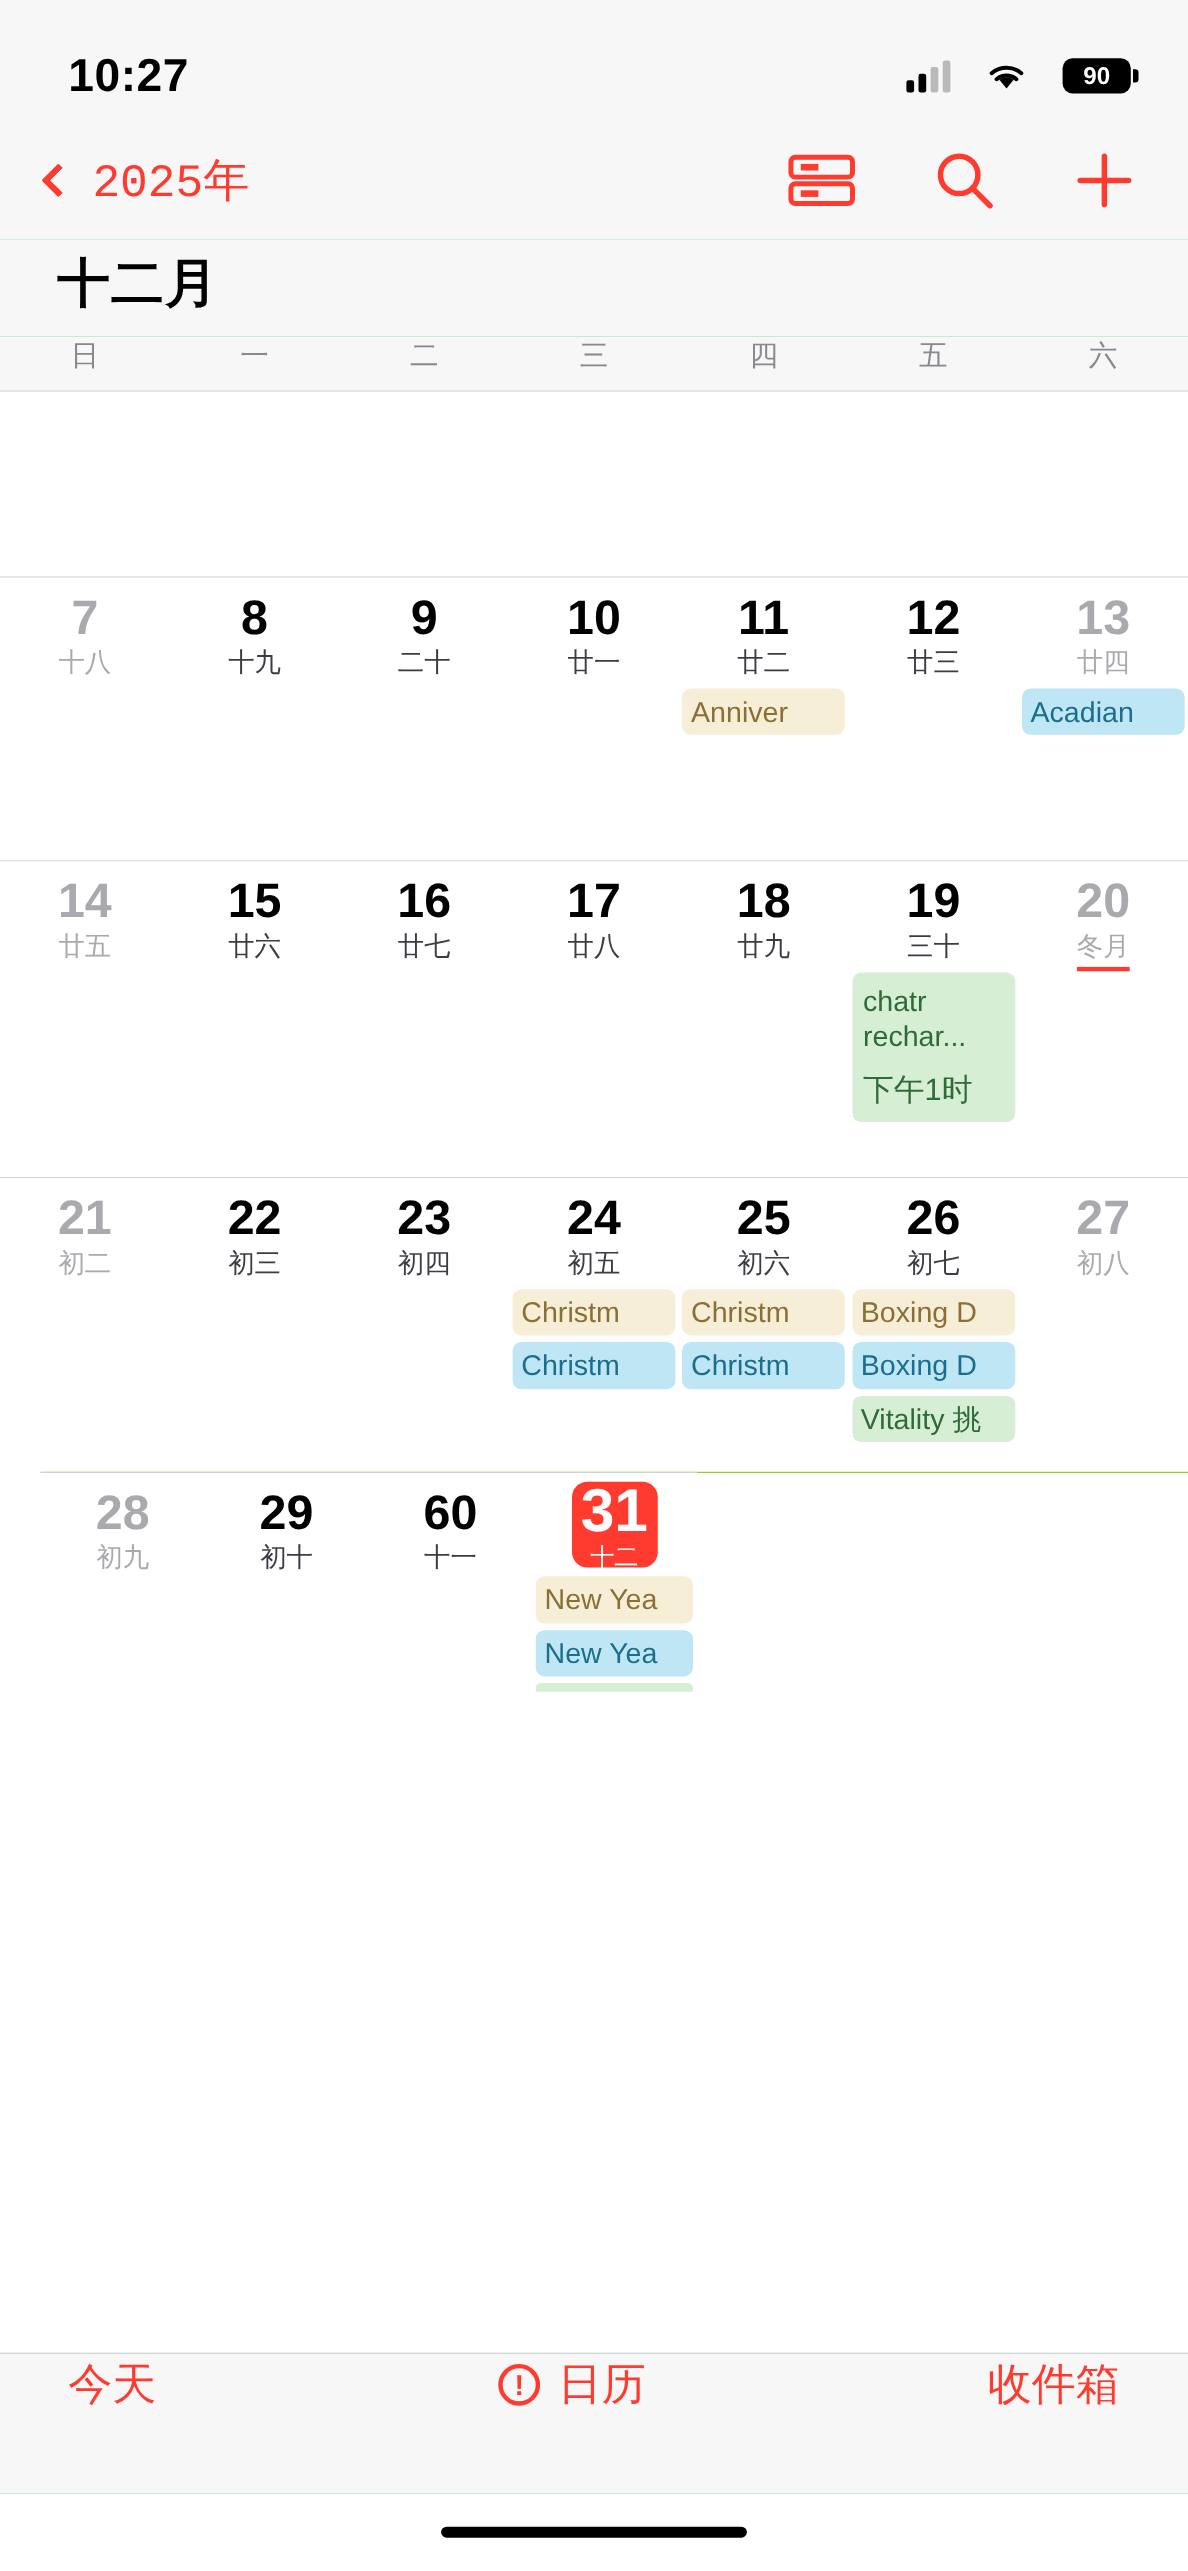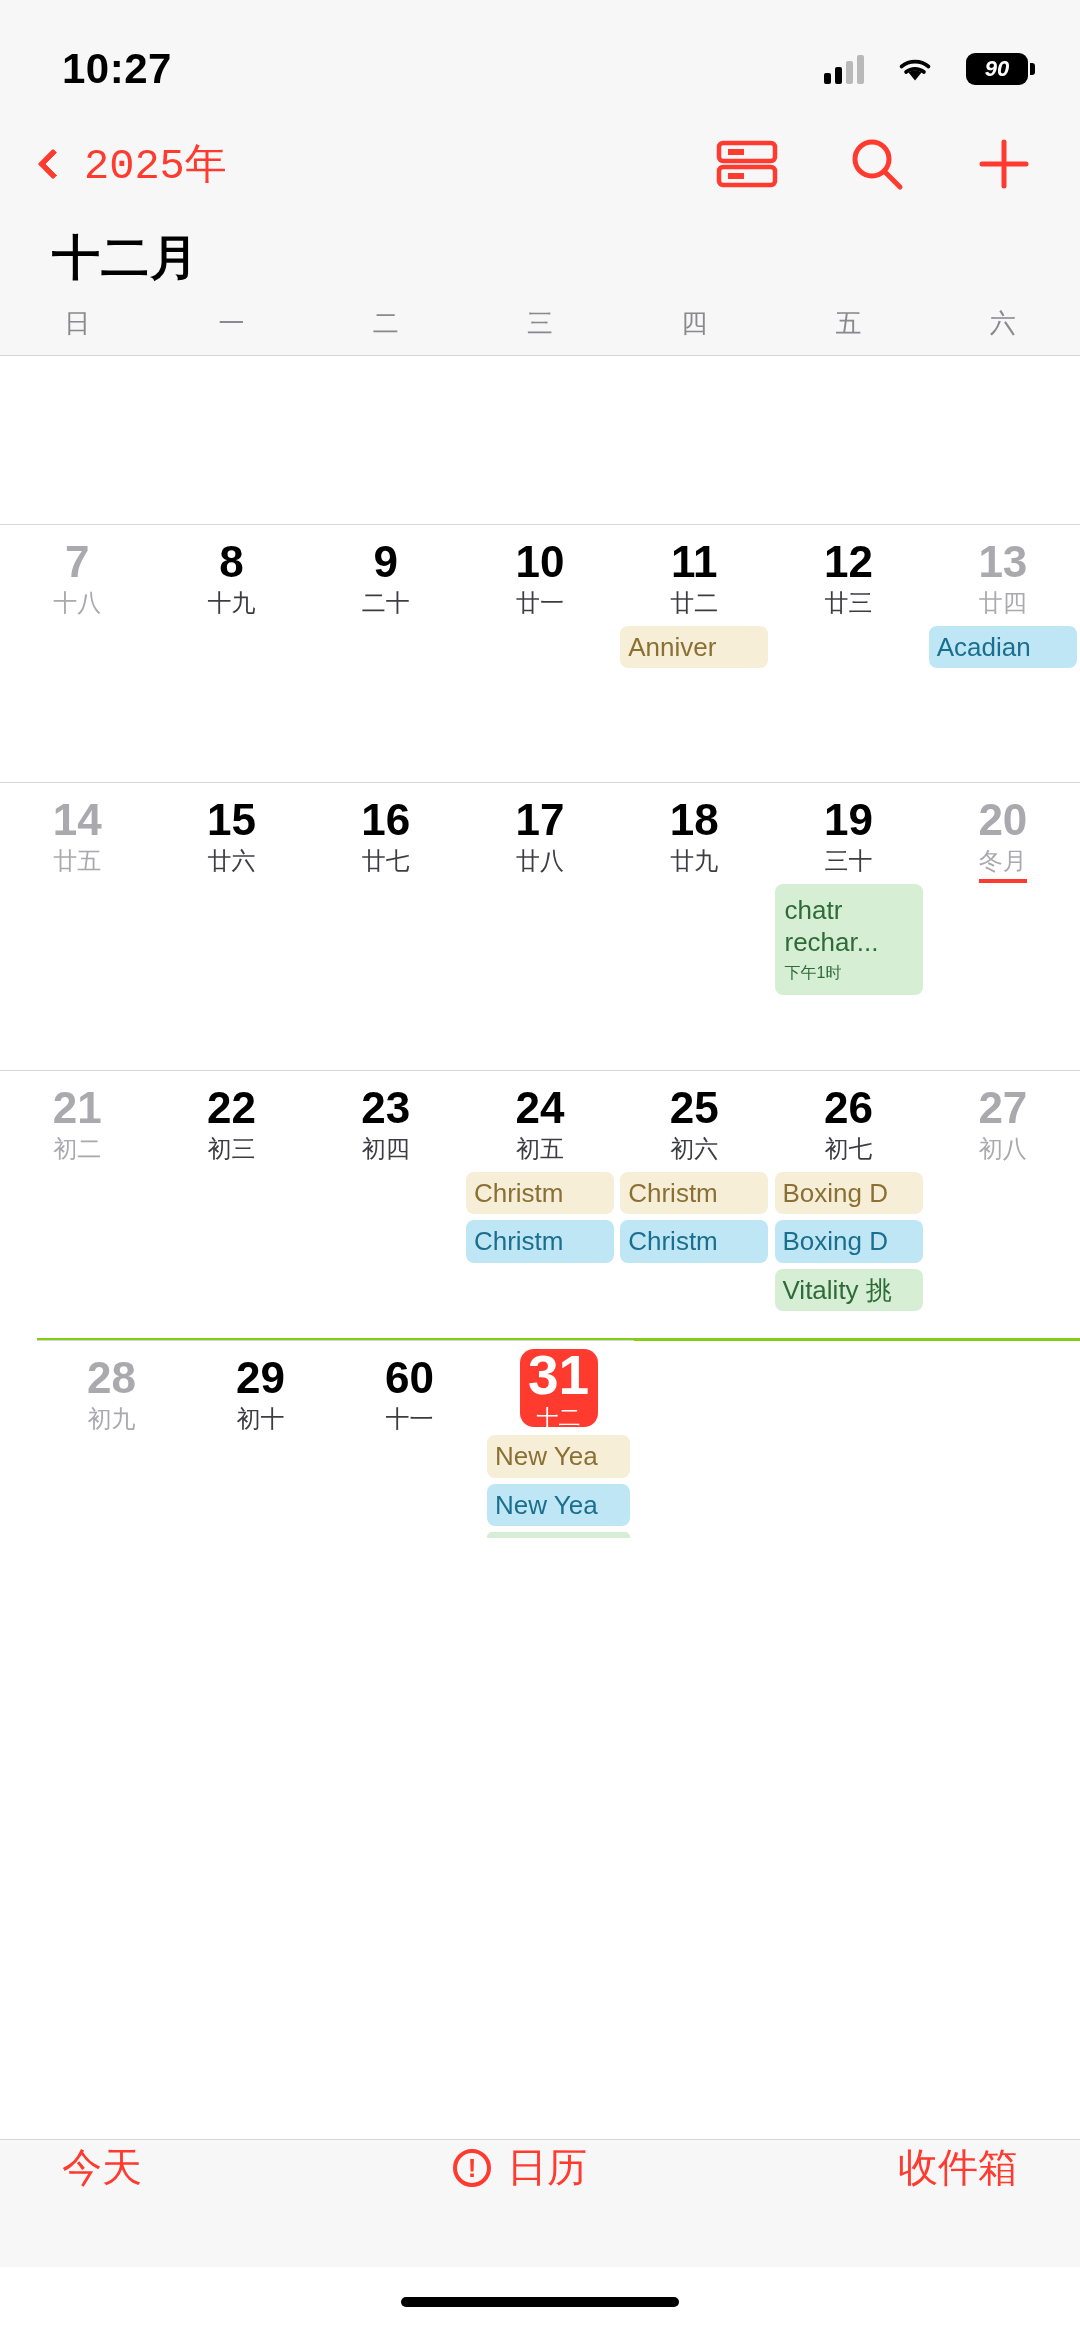--- a/index.html
+++ b/index.html
@@ -31,21 +31,20 @@
   .status-time {
     font-size: 42px;
     font-weight: 600;
     color: #000;
     letter-spacing: 0.5px;
   }
   .status-right {
     display: flex;
     align-items: center;
     gap: 32px;
-    font-style: italic;
   }
   .bars { display: flex; align-items: flex-end; gap: 4px; height: 30px; }
   .bars i { display: block; width: 7px; background: #000; border-radius: 2px; }
   .bars i:nth-child(1) { height: 11px; }
   .bars i:nth-child(2) { height: 17px; }
   .bars i:nth-child(3) { height: 23px; background: #b9b9b9; }
   .bars i:nth-child(4) { height: 29px; background: #b9b9b9; }
   .wifi { width: 38px; height: 28px; position: relative; }
   .battery {
     width: 62px; height: 32px;
@@ -137,21 +136,21 @@
     display: grid;
     grid-template-columns: repeat(7, 1fr);
     border-top: 1px solid #d6d6d6;
     position: relative;
   }
   .week.w0 { height: 168px; border-top: none; }
   .week.w1 { height: 258px; }
   .week.w2 { height: 288px; }
   .week.w3 { height: 268px; }
   .week.w4 { height: 200px; }
-  .week.w4 { border-top: 3px solid #84cc16; margin-left: 37px; }
+  .week.w4 { border-top: 1px solid #84cc16; margin-left: 37px; }
   .week.w4:before {
     content: "";
     position: absolute;
     top: -1px; left: 0; width: 57.2%;
     height: 1px; background: #d6d6d6;
   }
   .day {
     padding-top: 14px;
     display: flex;
     flex-direction: column;
@@ -198,21 +197,21 @@
     line-height: 1.25;
     padding: 5px 8px;
     white-space: nowrap;
     overflow: hidden;
     text-align: left;
   }
   .ev.tan   { background: #f7eed8; color: #8a7033; }
   .ev.blue  { background: #bfe6f5; color: #1a6e8e; }
   .ev.green { background: #d5eed4; color: #2f6b38; }
   .ev.multi { white-space: normal; padding: 10px 10px 12px; }
-  .ev .t2 { font-size: 16px; margin-top: 4px; color: #2f6b38; }
+  .ev .t2 { font-size: 28px; margin-top: 14px; color: #2f6b38; }
 
   
   .tabbar {
     height: 128px;
     background: #f7f7f7;
     border-top: 1px solid #d6d6d6;
     display: flex;
     align-items: flex-start;
     justify-content: space-between;
     padding: 0 62px;

